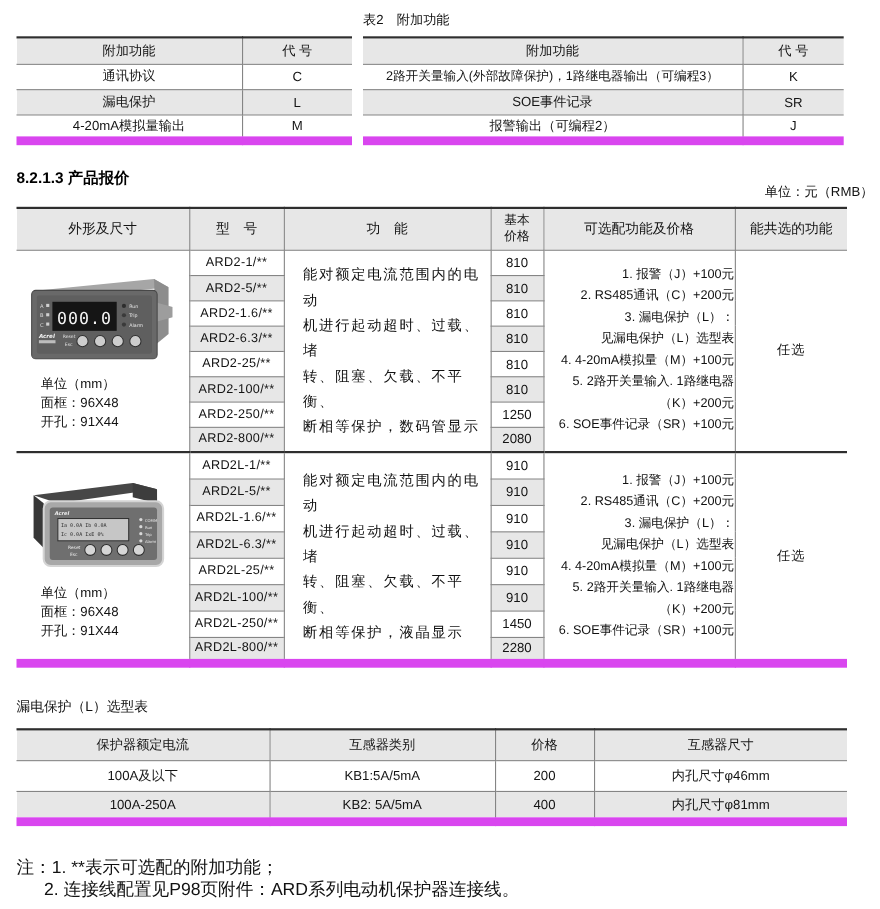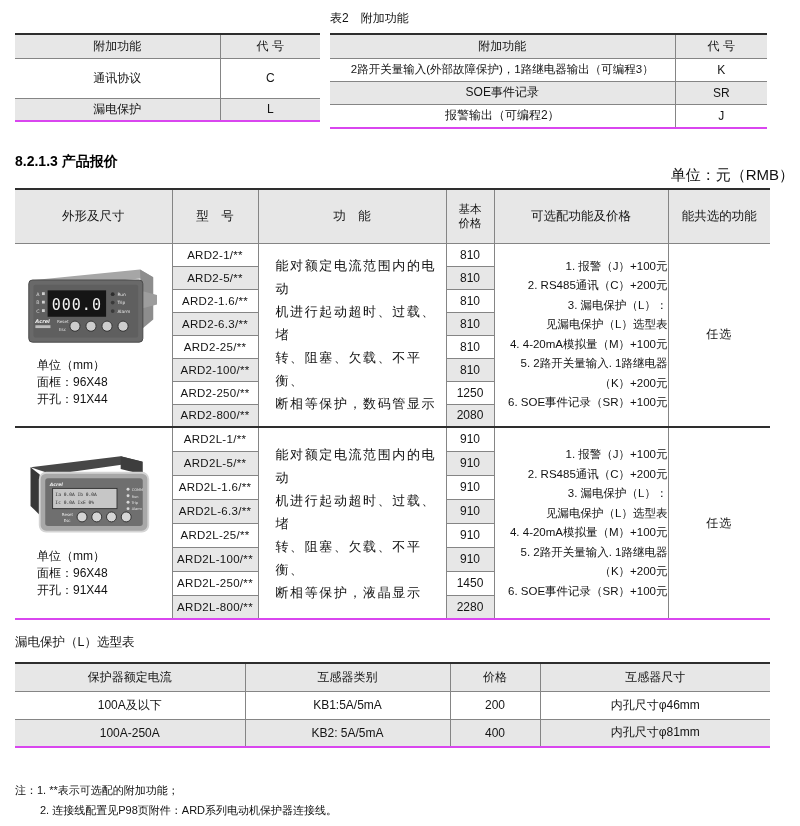--- a/index.html
+++ b/index.html
@@ -12,43 +12,43 @@
     color: #1a1a1a;
     font-family: "Liberation Sans", "DejaVu Sans", sans-serif;
     overflow: hidden;
   }
   .abs { position: absolute; }
 
   
   table { border-collapse: collapse; table-layout: fixed; }
   .rule-table {
     border-top: 2px solid #2e2e2e;
-    border-bottom: 2px solid #d946ef;
+    border-bottom: 8px solid #d946ef;
   }
   .rule-table th, .rule-table td {
     border: 1px solid #858585;
     font-weight: normal;
     text-align: center;
     vertical-align: middle;
     padding: 0;
     font-size: 12px;
     color: #141414;
     overflow: hidden;
   }
   .rule-table tr > *:first-child { border-left: none; }
   .rule-table tr > *:last-child  { border-right: none; }
   .hd { background: #e7e7e7; }
   .zc-even { background: #e7e7e7; margin-left: 43px; }
 
   .title-sm  { font-size: 12px; color:#111; }
   .title-bold { font-size: 14px; font-weight: bold; color:#000; }
-  .unit-lbl { font-size: 15px; color:#111; }
+  .unit-lbl { font-size: 12px; color:#111; }
 
   
-  .t-main thead tr { height: 54px; }
+  .t-main thead tr { height: 38px; }
   .t-main thead th { font-size: 12.5px; background:#e7e7e7; }
   .t-main tbody.g1 tr { height: 23px; }
   .t-main tbody.g2 tr { height: 24px; }
   .t-main td.model { font-size: 11.5px; letter-spacing: .3px; }
   .t-main td.price { font-size: 12px; }
   .t-main tr.sep > td { border-top: 2px solid #2e2e2e; }
   .pre { white-space: pre-line; }
 
   .photo-cell { vertical-align: middle; }
   .photo-wrap { display:flex; flex-direction:column; align-items:flex-start; padding-left:10px; }
@@ -67,21 +67,21 @@
   .opt-cell .opt-wrap div {
     text-align: right;
     font-size: 11.5px;
     line-height: 19.5px;
     white-space: pre-wrap;
     color:#111;
   }
   .share-cell { font-size: 12.5px; letter-spacing:1px; }
 
   
-  .notes { font-size: 11px; line-height: 20px; color:#111; }
+  .notes { font-size: 16px; line-height: 20px; color:#111; }
   .notes .n2 { margin-left: 25px; }
 
   svg text { font-family: "DejaVu Sans", sans-serif; }
   .seg { font-family: "DejaVu Sans Mono", monospace; }
 </style>
 </head>
 <body>
 
 <div class="page">
 
@@ -92,27 +92,31 @@
         <col style="width:205px">
         <col style="width:100px">
       </colgroup>
     <thead>
       <tr style="height:24px">
         <th class="hd">附加功能</th>
         <th class="hd">代 号</th>
       </tr>
     </thead>
     <tbody>
-      <tr style="height:40px">
+      <tr style="height:23px">
         <td>通讯协议</td>
         <td>C</td>
       </tr>
       <tr style="height:23px">
         <td class="zc-even">漏电保护</td>
         <td class="zc-even">L</td>
+      </tr>
+      <tr style="height:24px">
+        <td>4-20mA模拟量输出</td>
+        <td>M</td>
       </tr>
     </tbody>
   </table>
 
   <table class="rule-table abs" style="left:330px; top:33px; width:437px;">
     <colgroup>
         <col style="width:345px">
         <col style="width:92px">
       </colgroup>
     <thead>

